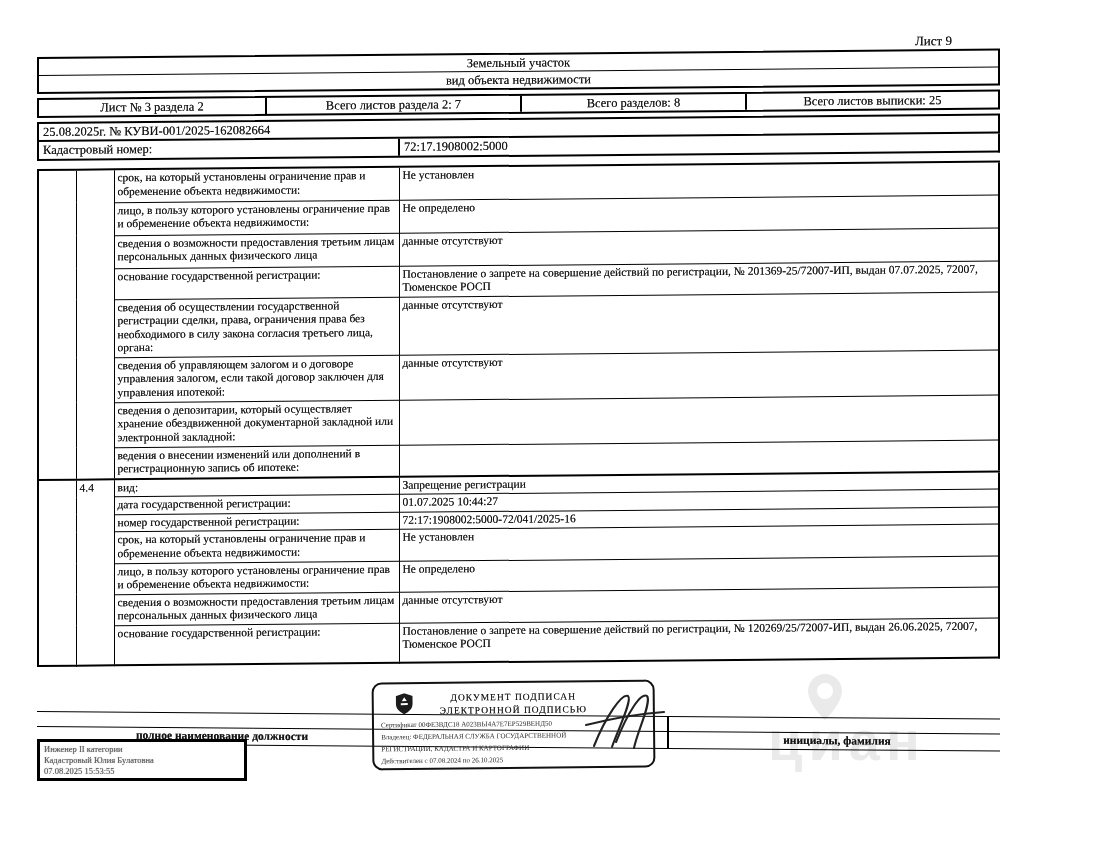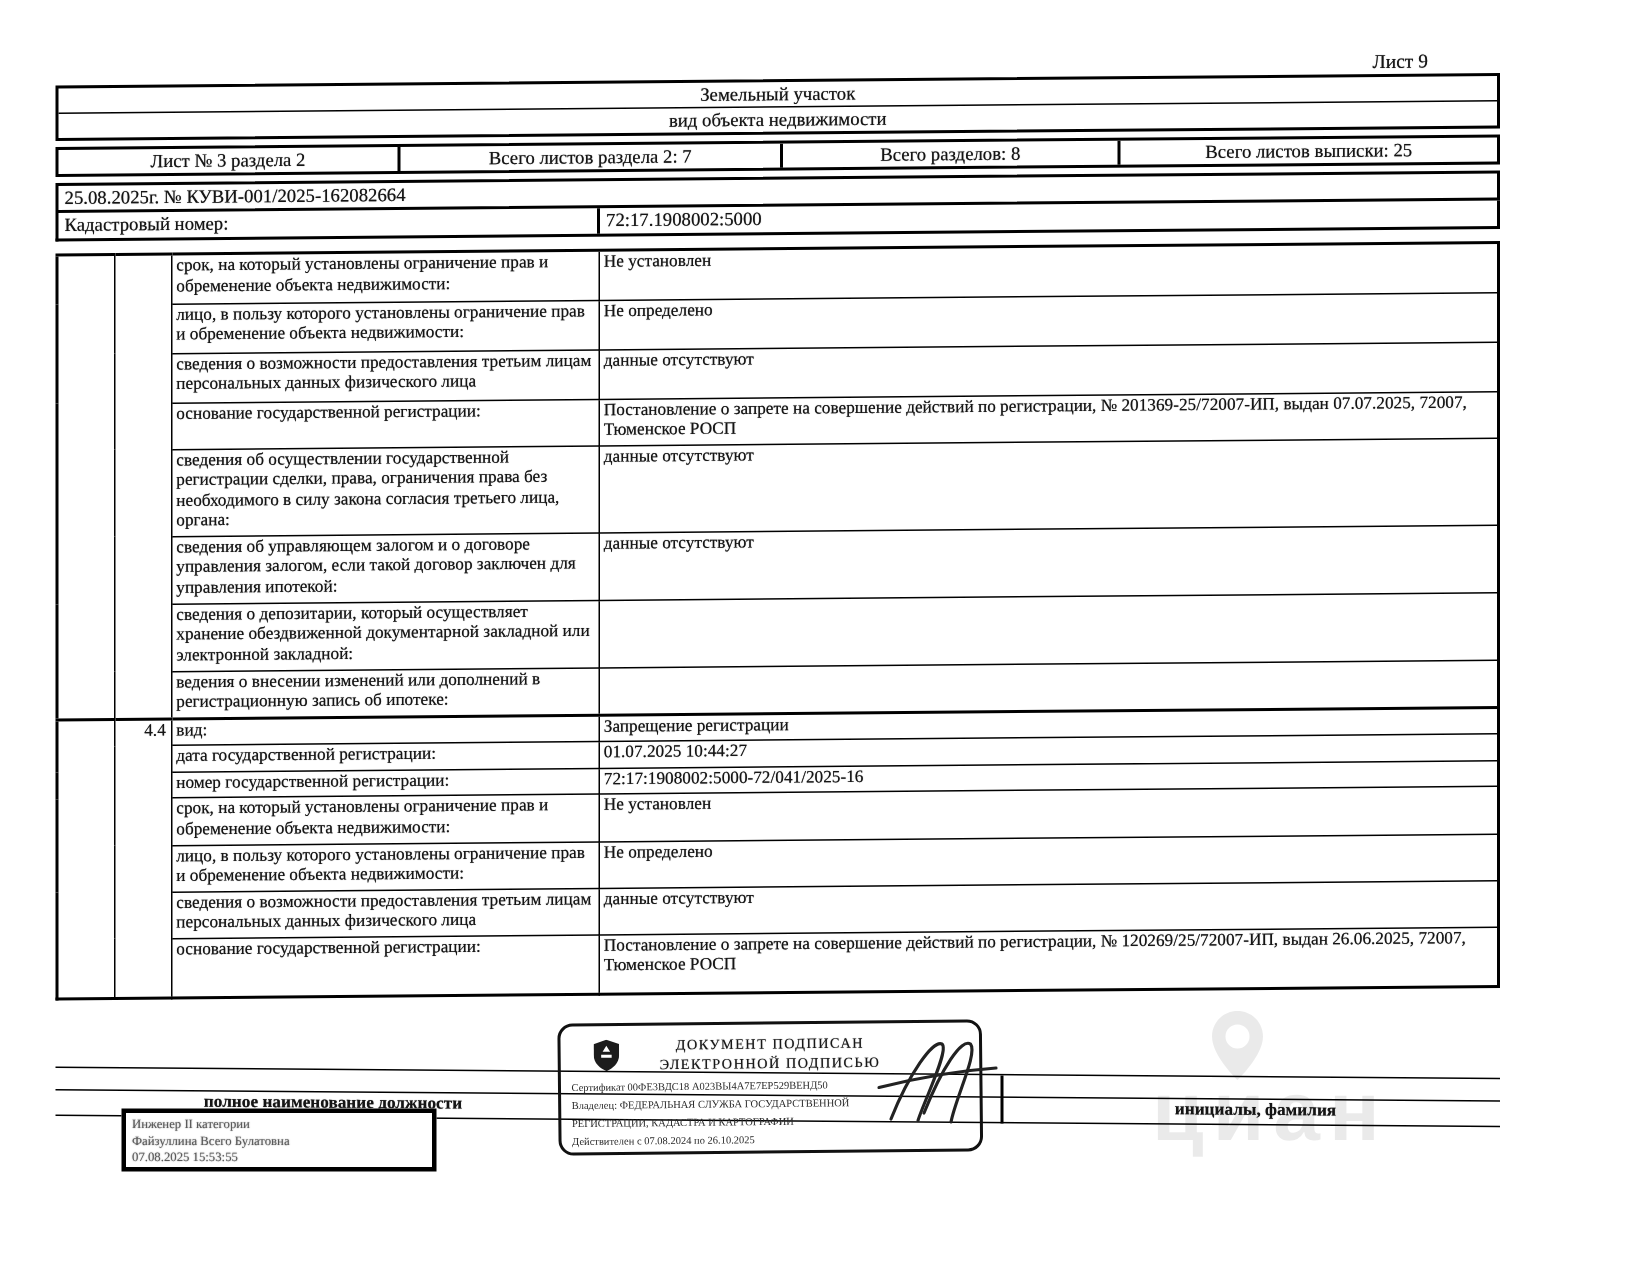--- a/index.html
+++ b/index.html
@@ -25,40 +25,40 @@
   .info-cell:last-child{border-right:0;}
   .ic0{width:226px;}.ic1{width:253px;}.ic2{width:223px;}.ic3{flex:1;}
   .date-row{border:2px solid #000;margin-top:4px;height:16px;line-height:16px;font-size:12.5px;padding-left:4px;}
   .kadastr-row{display:flex;border:2px solid #000;border-top:0;}
   .kadastr-label{width:355px;border-right:2px solid #000;height:17px;line-height:17px;font-size:12.5px;padding-left:4px;}
   .kadastr-value{flex:1;height:17px;line-height:17px;font-size:12.5px;padding-left:4px;}
 
   table.main{border-collapse:collapse;width:963px;table-layout:fixed;margin-top:8px;border:2px solid #000;}
   table.main td{border:1px solid #000;vertical-align:top;font-size:11.5px;line-height:1.18;padding:1px 3px 2px 3px;overflow:hidden;}
   table.main tr.thick td{border-top-width:2px;}
-  td.numcell{padding-left:2px;font-size:11.5px;text-align:right;}
+  td.numcell{padding-left:2px;font-size:11.5px;}
 
   
   .sig-section{
     position:absolute;left:37px;top:711px;width:963px;z-index:2;
     transform:skewY(0.45deg);transform-origin:0 0;
   }
   .sig-band1{height:14px;border-top:1.5px solid #000;}
   .sig-band2{position:relative;height:16px;border-top:1.5px solid #000;border-bottom:1.5px solid #000;}
   .sig-label{position:absolute;top:0;line-height:15px;font-size:11.5px;font-weight:bold;text-align:center;
     text-shadow:0 0 0.5px rgba(20,20,20,0.75);}
   .sig-label-left{left:20px;width:330px;}
   .sig-label-right{right:8px;width:310px;}
   .sig-divider{position:absolute;left:630px;top:-15px;width:2px;height:32px;background:#000;}
 
   .signer-box{
     position:absolute;left:37px;top:739px;width:196px;height:32px;z-index:3;
     border:3px solid #000;background:#fff;
     padding:2px 4px;font-size:8.5px;line-height:1.3;color:#5a5a5a;
-    text-shadow:0 0 1px #8a8a8a;white-space:nowrap;overflow:hidden;margin-left:44px;
+    text-shadow:0 0 1px #8a8a8a;white-space:nowrap;overflow:hidden;
   }
 
   
   .stamp{
     position:absolute;left:372px;top:681px;width:283px;height:88px;z-index:4;
     border:2.5px solid #111;border-radius:10px;background:transparent;
     transform:rotate(-0.6deg);box-sizing:border-box;padding-top:8px;
   }
   .stamp-head{ text-align:center;font-size:9.5px;line-height:13px;letter-spacing:1px;color:#181818;
     text-shadow:0 0 0.6px rgba(0,0,0,0.6);}
@@ -187,21 +187,21 @@
     <div class="sig-band1"></div>
     <div class="sig-band2">
       <div class="sig-label sig-label-left">полное наименование должности</div>
       <div class="sig-label sig-label-right">инициалы, фамилия</div>
       <div class="sig-divider"></div>
     </div>
   </div>
 
   <div class="signer-box">
     <div>Инженер II категории</div>
-    <div>Файзуллина Всего Булатовна</div>
+    <div>Кадастровый Юлия Булатовна</div>
     <div>07.08.2025 15:53:55</div>
   </div>
 
   <div class="stamp">
     <svg class="stamp-shield" width="17" height="21" viewBox="0 0 17 21">
       <path d="M8.5 0 L17 3 V10 C17 16 12.5 19.2 8.5 21 C4.5 19.2 0 16 0 10 V3 Z" fill="#1c1c1c"></path>
       <path d="M8.5 4 L11 8 H6 Z M5 10 h7 v2 h-7 Z" fill="#fff"></path>
     </svg>
     <div class="stamp-head">ДОКУМЕНТ ПОДПИСАН</div>
     <div class="stamp-head">ЭЛЕКТРОННОЙ ПОДПИСЬЮ</div>

